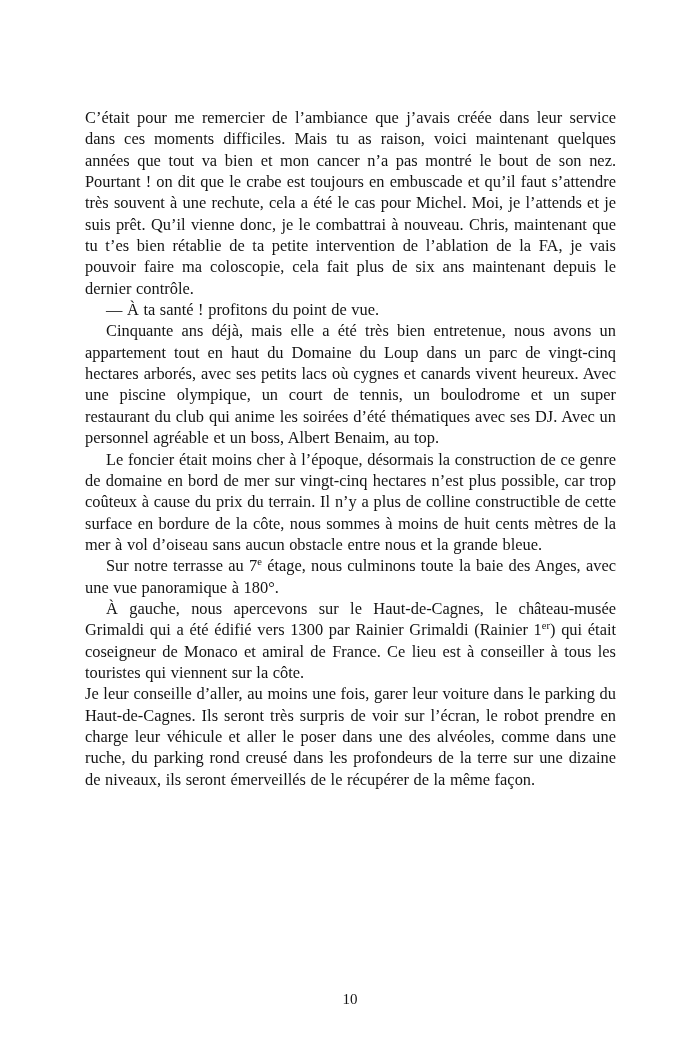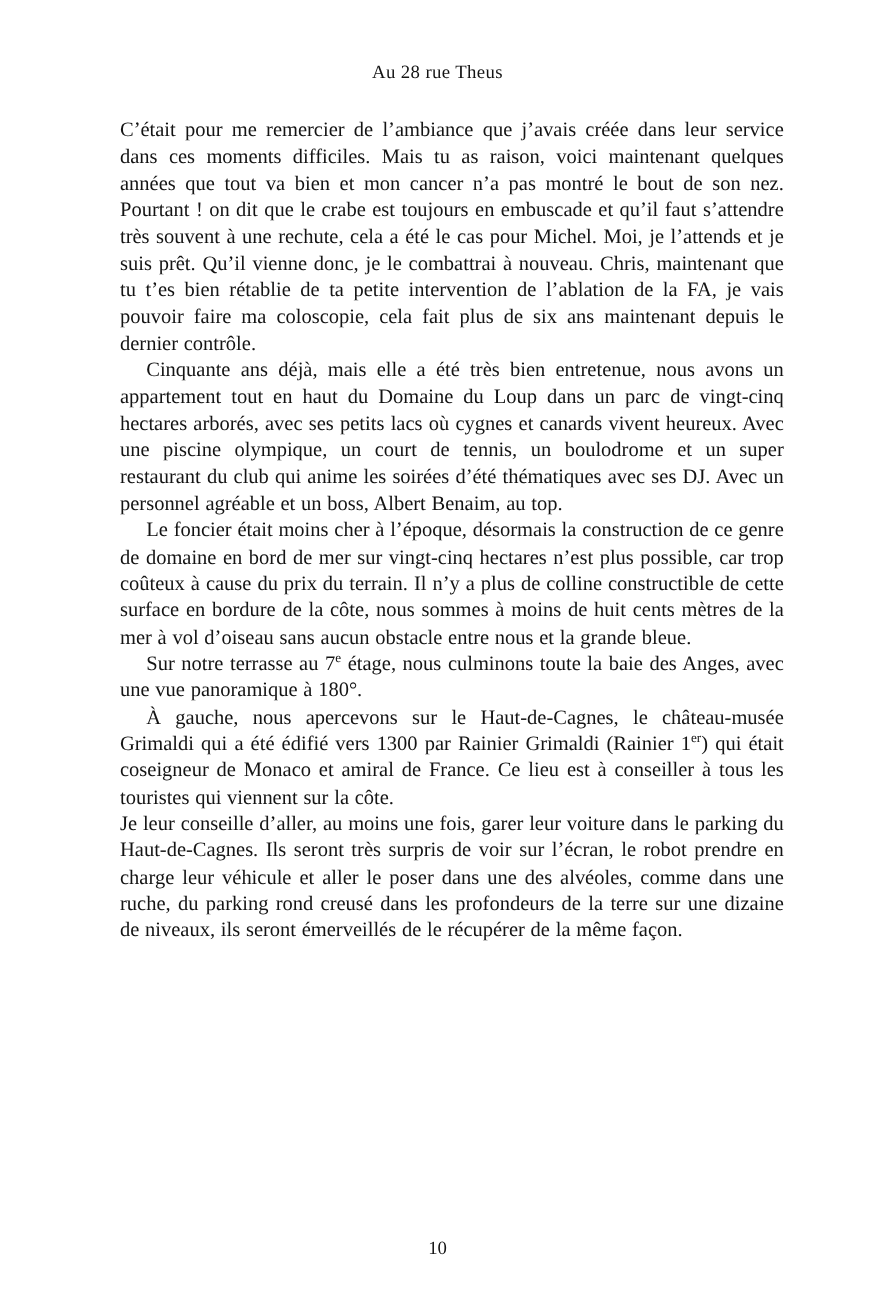--- a/index.html
+++ b/index.html
@@ -25,28 +25,27 @@
     position: absolute;
     top: 50px;
     left: 0;
     width: 100%;
     text-align: center;
     font-size: 15px;
     letter-spacing: 0.3px;
   }
   .content {
     position: absolute;
-    top: 93px;
+    top: 107px;
     left: 85px;
     width: 531px;
     font-size: 16.4px;
     line-height: 21.35px;
     text-align: justify;
     word-spacing: 0.5px;
-    margin-left: 11px;
   }
   .para {
     margin: 0;
   }
   .para.indent {
     text-indent: 21px;
   }
   .para.gap {
     margin-top: 21.35px;
   }
@@ -62,24 +61,24 @@
     width: 100%;
     text-align: center;
     font-size: 15px;
   }
 </style>
 </head>
 <body>
 
 <div class="page">
 
-  <div class="running-header">Au 28 rue Theus</div>
 
   <div class="content">
       <p class="para">C’était pour me remercier de l’ambiance que j’avais créée dans leur service dans ces moments difficiles. Mais tu as raison, voici maintenant quelques années que tout va bien et mon cancer n’a pas montré le bout de son nez. Pourtant ! on dit que le crabe est toujours en embuscade et qu’il faut s’attendre très souvent à une rechute, cela a été le cas pour Michel. Moi, je l’attends et je suis prêt. Qu’il vienne donc, je le combattrai à nouveau. Chris, maintenant que tu t’es bien rétablie de ta petite intervention de l’ablation de la FA, je vais pouvoir faire ma coloscopie, cela fait plus de six ans maintenant depuis le dernier contrôle.</p>
+      <p class="para indent">— À ta santé ! profitons du point de vue.</p>
       <p class="para indent">Cinquante ans déjà, mais elle a été très bien entretenue, nous avons un appartement tout en haut du Domaine du Loup dans un parc de vingt-cinq hectares arborés, avec ses petits lacs où cygnes et canards vivent heureux. Avec une piscine olympique, un court de tennis, un boulodrome et un super restaurant du club qui anime les soirées d’été thématiques avec ses DJ. Avec un personnel agréable et un boss, Albert Benaim, au top.</p>
       <p class="para indent">Le foncier était moins cher à l’époque, désormais la construction de ce genre de domaine en bord de mer sur vingt-cinq hectares n’est plus possible, car trop coûteux à cause du prix du terrain. Il n’y a plus de colline constructible de cette surface en bordure de la côte, nous sommes à moins de huit cents mètres de la mer à vol d’oiseau sans aucun obstacle entre nous et la grande bleue.</p>
       <p class="para indent"><span>Sur notre terrasse au 7</span><sup>e</sup><span> étage, nous culminons toute la baie des Anges, avec une vue panoramique à 180°.</span></p>
       <p class="para indent"><span>À gauche, nous apercevons sur le Haut-de-Cagnes, le château-musée Grimaldi qui a été édifié vers 1300 par Rainier Grimaldi (Rainier 1</span><sup>er</sup><span>) qui était coseigneur de Monaco et amiral de France. Ce lieu est à conseiller à tous les touristes qui viennent sur la côte.</span></p>
       <p class="para">Je leur conseille d’aller, au moins une fois, garer leur voiture dans le parking du Haut-de-Cagnes. Ils seront très surpris de voir sur l’écran, le robot prendre en charge leur véhicule et aller le poser dans une des alvéoles, comme dans une ruche, du parking rond creusé dans les profondeurs de la terre sur une dizaine de niveaux, ils seront émerveillés de le récupérer de la même façon.</p>
     </div>
 
   <div class="page-footer">10</div>
 
 </div>

